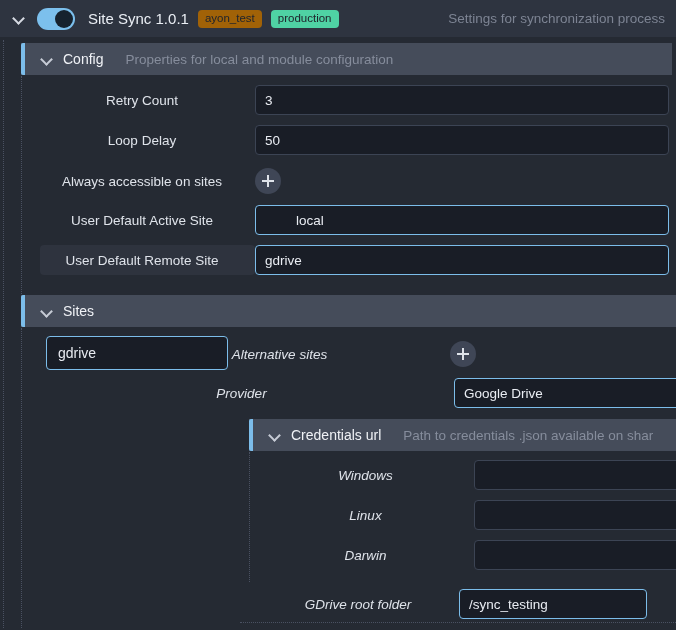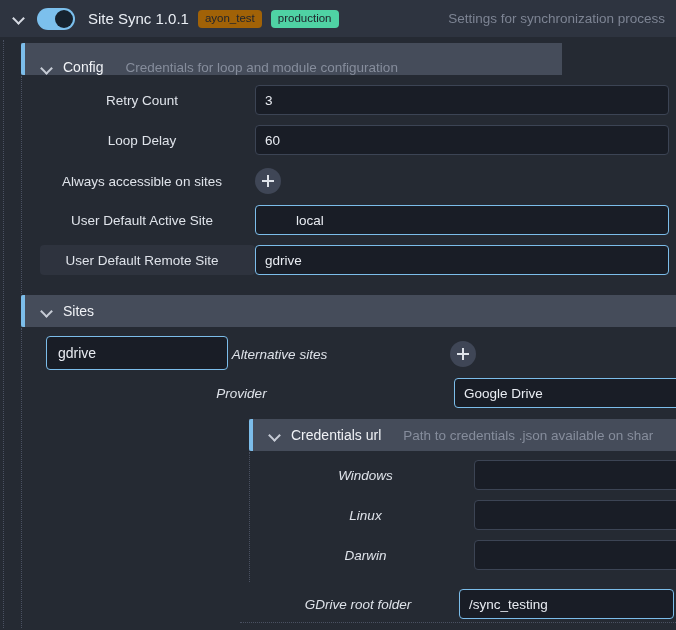--- a/index.html
+++ b/index.html
@@ -213,35 +213,35 @@
     <span class="badge badge-bundle">production</span>
     <span class="title-hint">Settings for synchronization process</span>
   </div>
 
   <div class="rail" style="left:3px; top:40px; height:588px;"></div>
   <div class="rail" style="left:21px; top:76px; height:218px;"></div>
   <div class="rail" style="left:21px; top:328px; height:300px;"></div>
   <div class="rail" style="left:249px; top:452px; height:130px;"></div>
   <div class="rail-h" style="left:240px; top:622px; width:436px;"></div>
 
-  <div class="section-head" style="left:21px; top:43px; width:541px;align-items:flex-end;">
+  <div class="section-head" style="left:21px; top:43px; width:651px;">
     <span class="accent"></span>
     <span class="chev sh-chev"></span>
     <span class="sh-title">Config</span>
-    <span class="sh-hint">Credentials for loop and module configuration</span>
+    <span class="sh-hint">Properties for local and module configuration</span>
   </div>
 
   <div class="row" style="left:40px; top:85px; width:630px;">
     <span class="lbl" style="width:215px;">Retry Count</span>
     <span class="inp" style="width:414px;">3</span>
   </div>
 
   <div class="row" style="left:40px; top:125px; width:630px;">
     <span class="lbl" style="width:215px;">Loop Delay</span>
-    <span class="inp" style="width:414px;">60</span>
+    <span class="inp" style="width:414px;">50</span>
   </div>
 
   <div class="row" style="left:40px; top:166px; width:630px;">
     <span class="lbl" style="width:215px;">Always accessible on sites</span>
     <span class="plusbtn"></span>
   </div>
 
   <div class="row" style="left:40px; top:205px; width:630px;">
     <span class="lbl lbl-blue" style="width:215px;">User Default Active Site</span>
     <span class="inp inp-focus" style="width:414px;padding-left:40px;">local</span>
@@ -289,16 +289,16 @@
     <span class="inp" style="width:212px;"></span>
   </div>
 
   <div class="row" style="left:268px; top:540px; width:700px;">
     <span class="lbl lbl-italic" style="width:206px;">Darwin</span>
     <span class="inp" style="width:212px;"></span>
   </div>
 
   <div class="row" style="left:268px; top:589px; width:700px;">
     <span class="lbl lbl-italic" style="width:191px;">GDrive root folder</span>
-    <span class="inp inp-focus" style="width:215px;">/sync_testing</span>
+    <span class="inp inp-focus" style="width:188px;">/sync_testing</span>
   </div>
 
 </div>
 
 </body></html>

